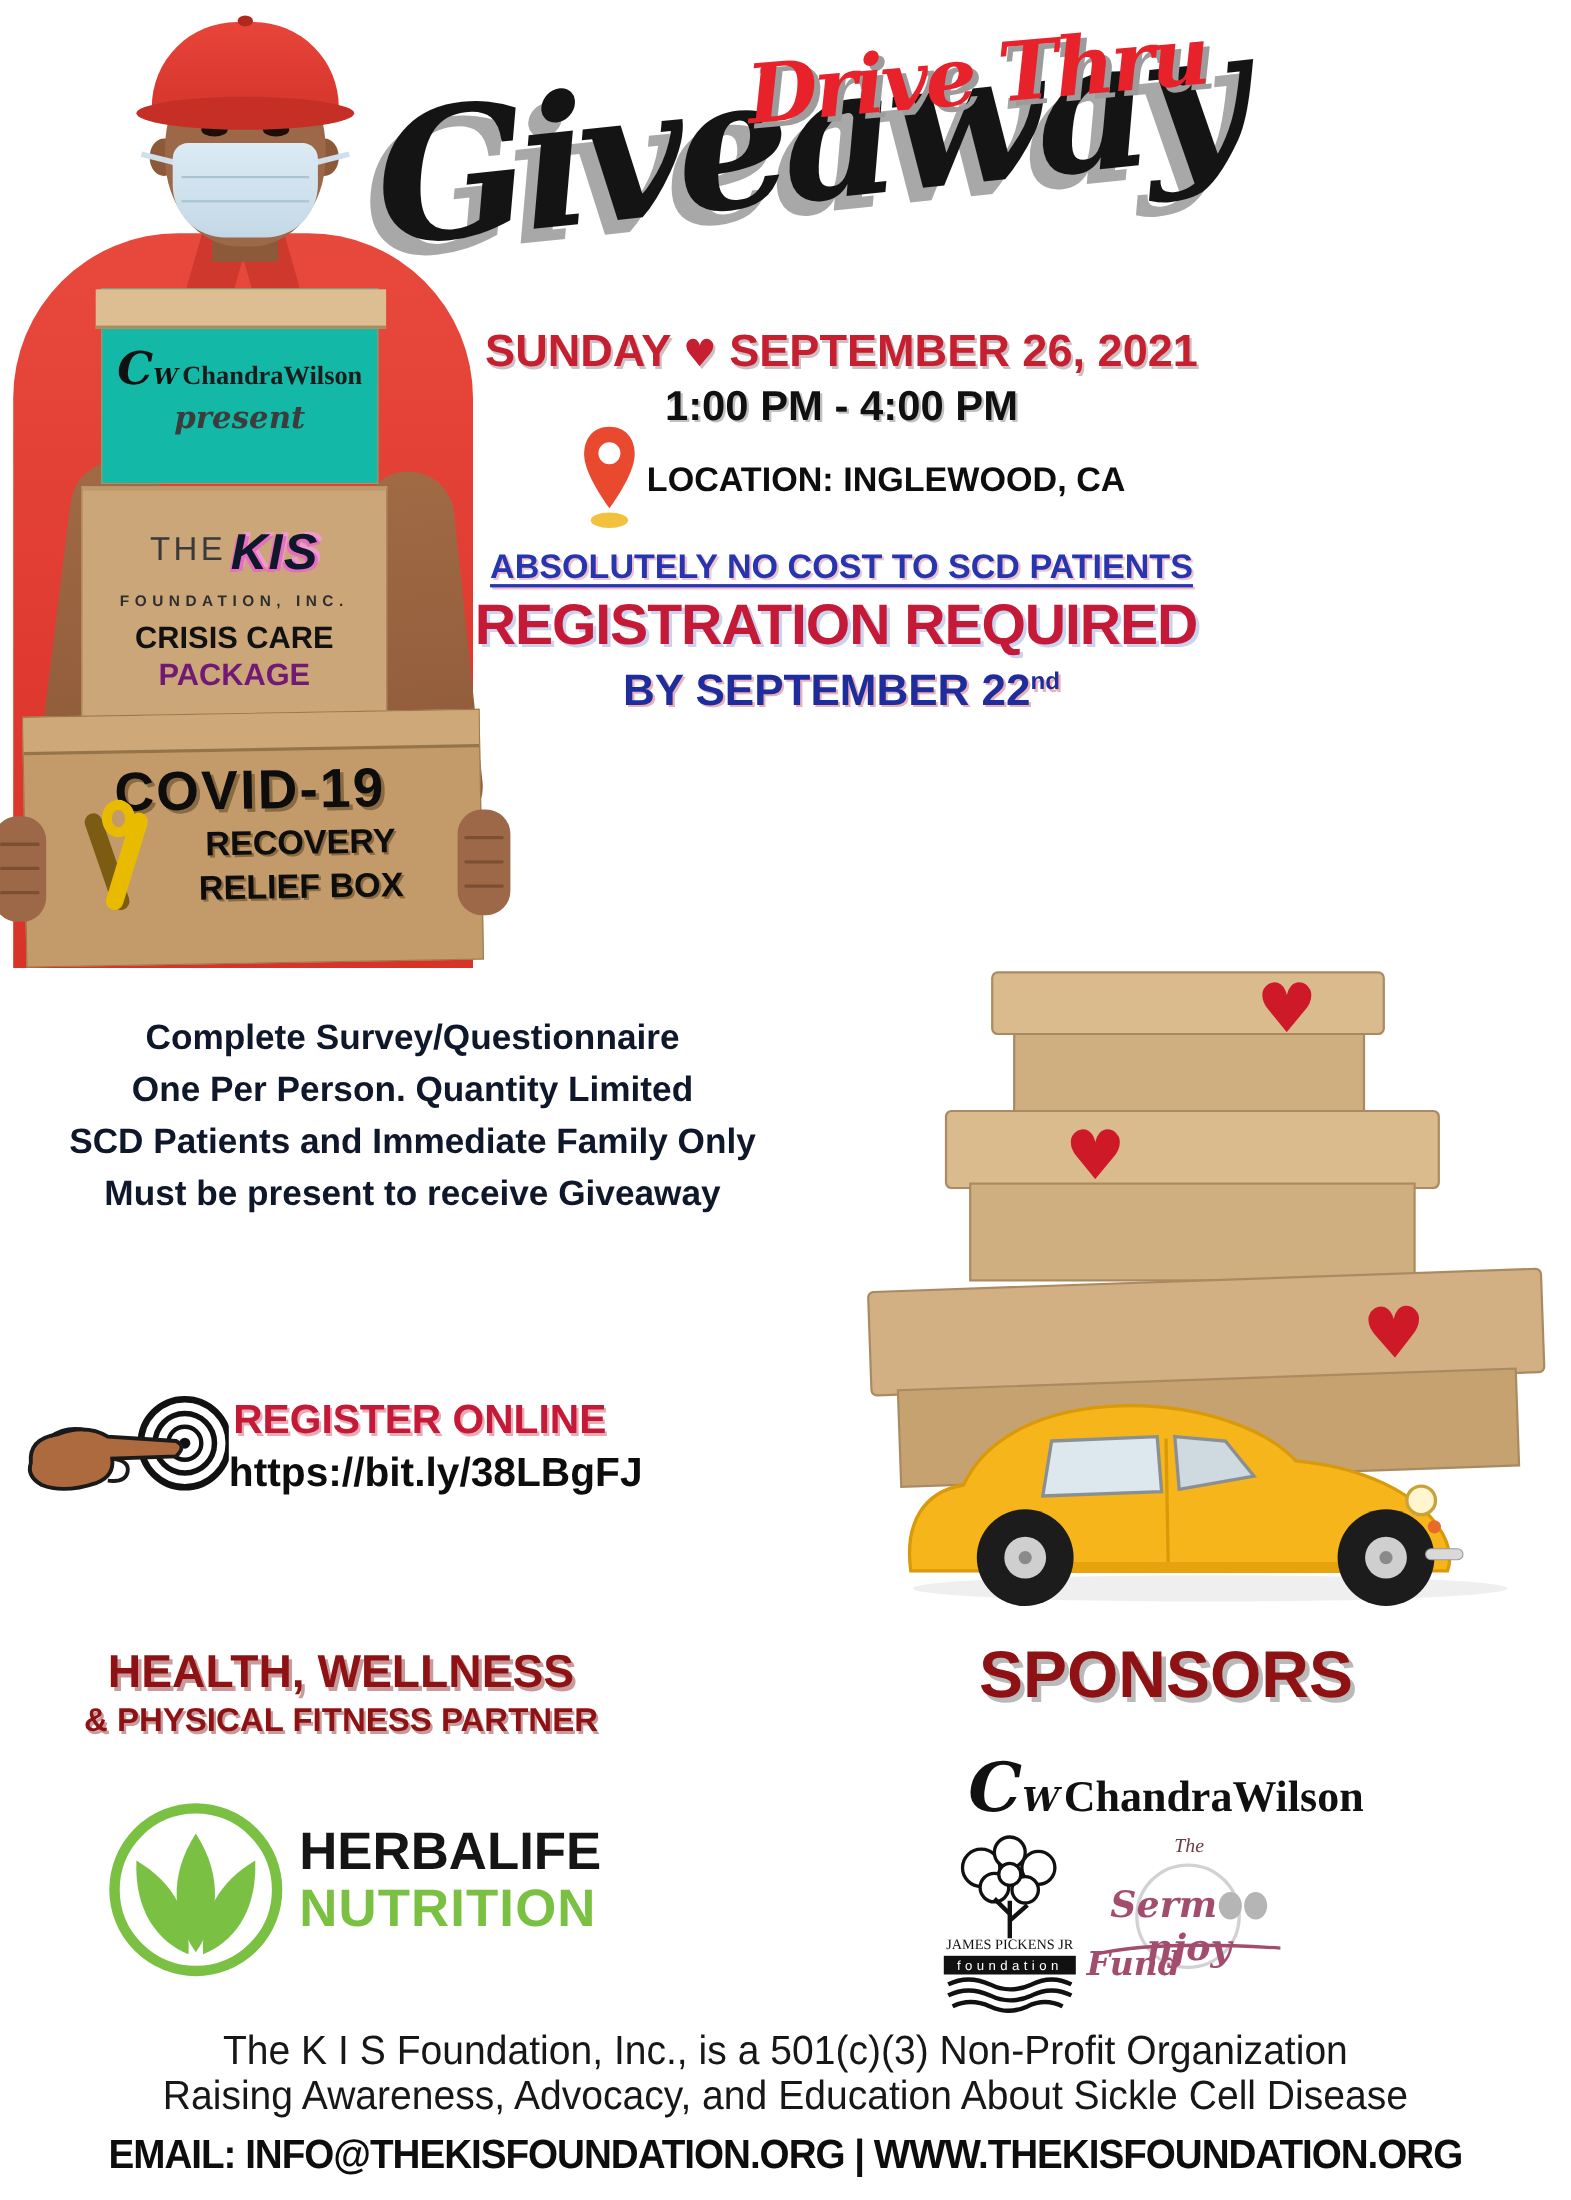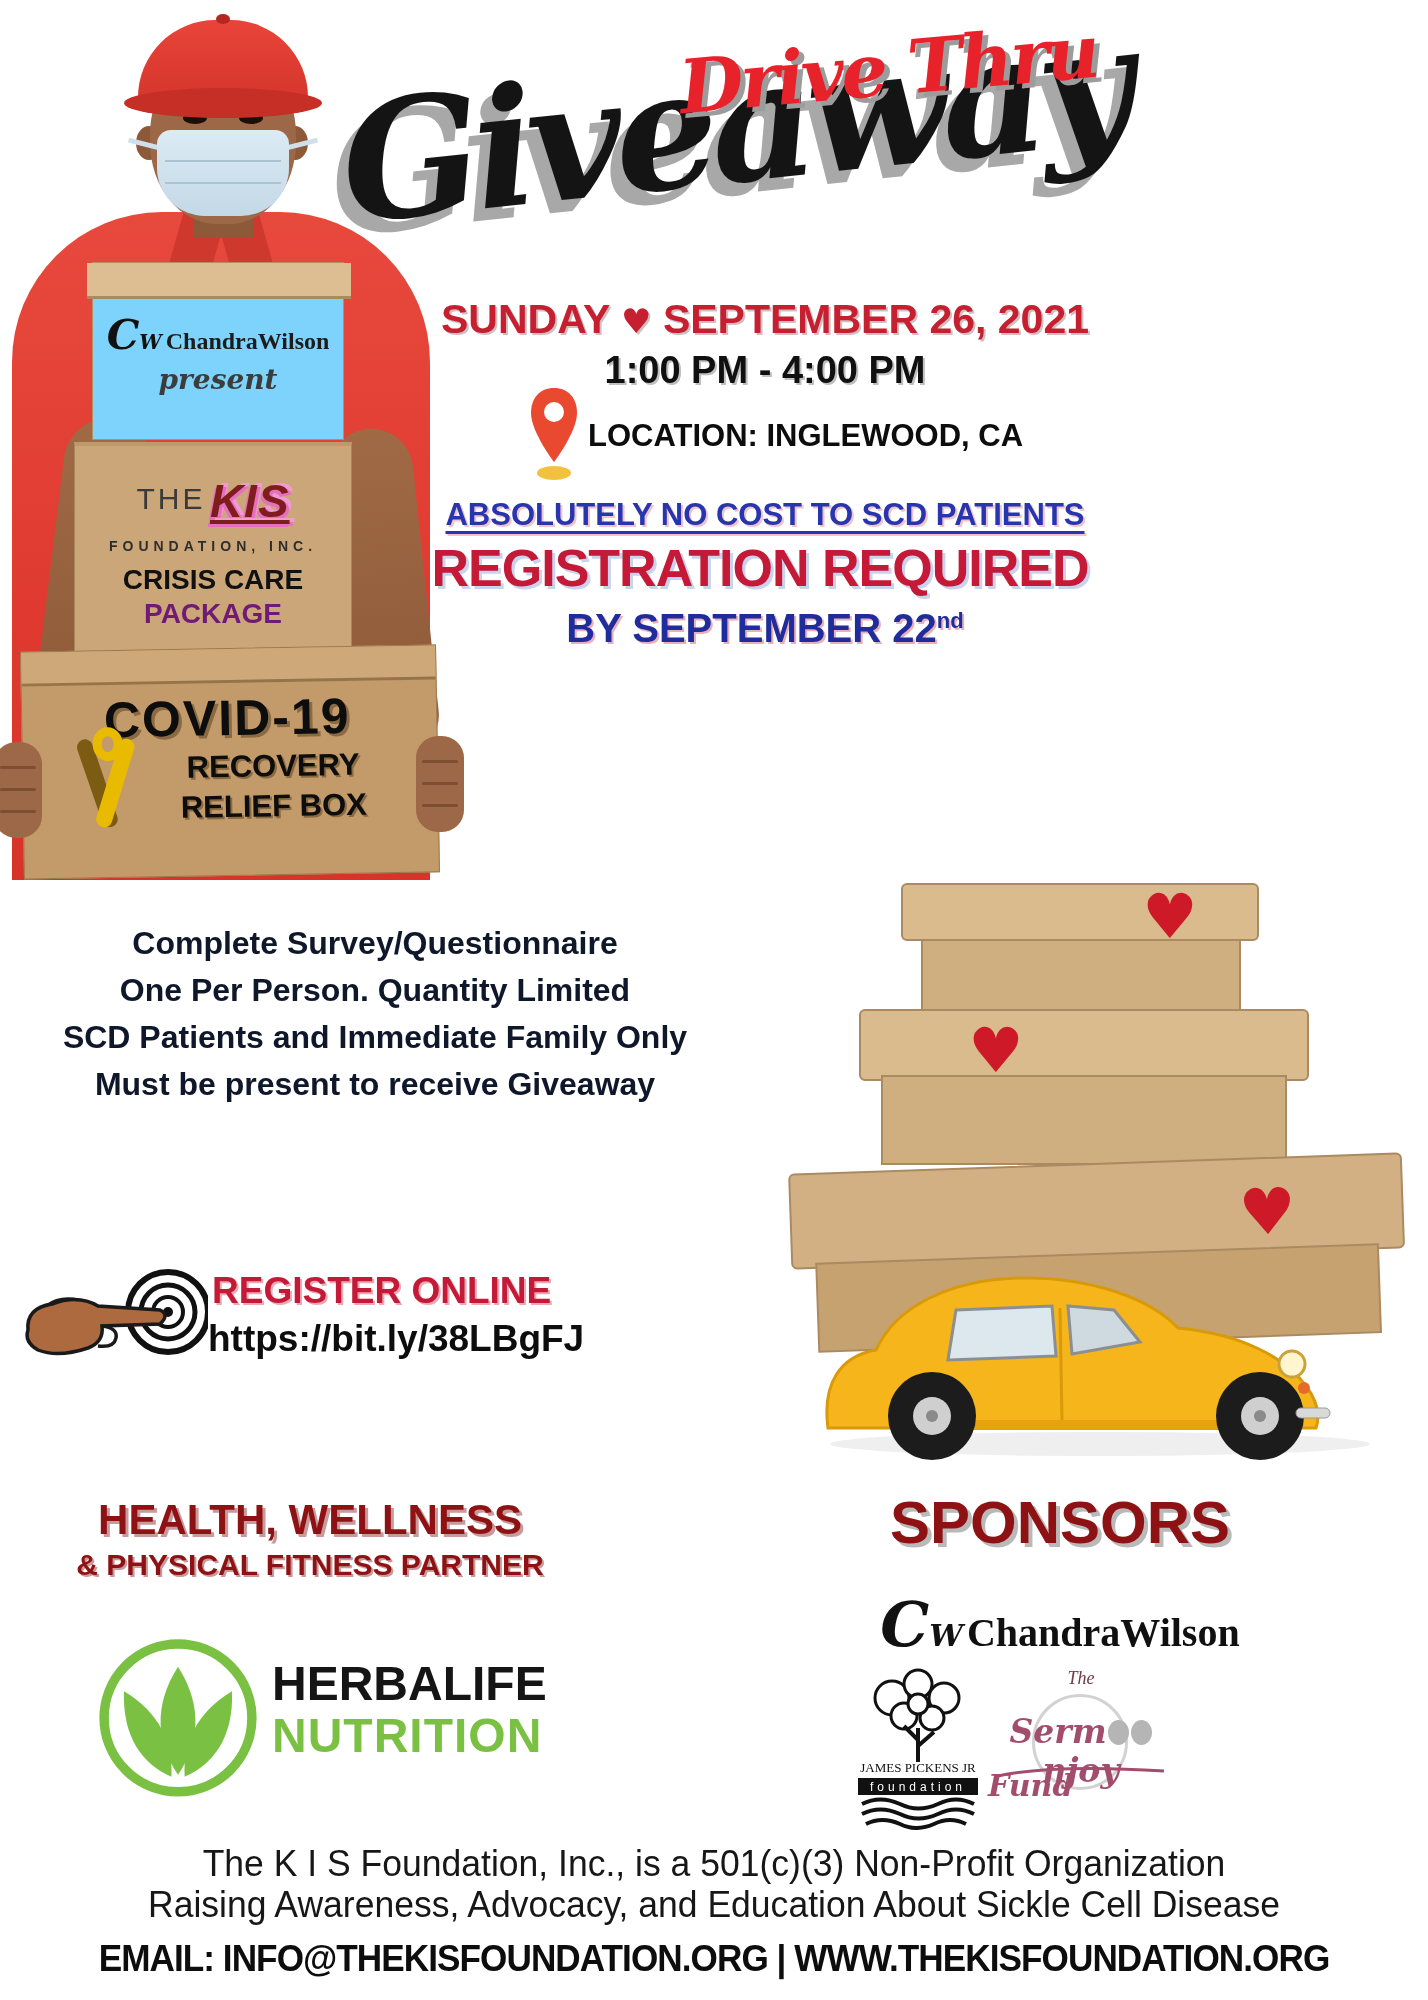--- a/index.html
+++ b/index.html
@@ -80,36 +80,36 @@
   .strap.r{ left:282px; top:142px; transform:rotate(-14deg); }
   .cap{ position:absolute; left:138px; top:20px; width:170px; height:86px;
     background:linear-gradient(180deg,#e8443a,#d5352b); border-radius:90px 90px 10px 10px; }
   .cap-brim{ position:absolute; left:124px; top:88px; width:198px; height:30px;
     background:#c52f26; border-radius:50%; }
   .cap-btn{ position:absolute; left:216px; top:14px; width:14px; height:10px;
     border-radius:50%; background:#b2281f; }
 
   
   .hbox{ position:absolute; text-align:center; }
-  .box1{ left:92px; top:262px; width:252px; height:178px; background:#7dd3fc;
+  .box1{ left:92px; top:262px; width:252px; height:178px; background:#14b8a6;
     border:1px solid #b19066; }
   .box1-lid{ position:absolute; left:-6px; top:0; width:264px; height:36px;
     background:#dcbe92; border-bottom:3px solid #a98b5e; }
   .box1-row{ position:absolute; left:0; top:48px; width:100%; color:#171717; }
   .cw{ display:inline-block; font:italic 700 20px "DejaVu Serif",serif; color:#111; margin-right:4px; }
   .cw::first-letter{ font-size:205%; }
   .box1-name{ font:600 24px "Liberation Serif",serif; color:#1c1c1c; }
   .box1-presents{ position:absolute; left:0; top:100px; width:100%;
     font:italic 700 28px "DejaVu Serif",serif; color:#3c3c3c; }
   .box2{ left:74px; top:442px; width:278px; height:212px; background:#cba678;
     border:1px solid #a8865c; border-top:4px solid #b2906293; }
   .kis-row{ position:absolute; left:0; top:28px; width:100%; }
   .kis-the{ font:400 30px "Liberation Sans",sans-serif; color:#3a3a3a; letter-spacing:3px; vertical-align:8px; }
-  .kis-name{ font:italic 800 46px "Liberation Sans",sans-serif; color:#7f1d1d;
-    text-shadow:3px 2px 0 #e76fc0, -2px 3px 0 #e76fc0, 5px -2px 0 #f09ad2; letter-spacing:1px;text-decoration:underline; }
+  .kis-name{ font:italic 800 46px "Liberation Sans",sans-serif; color:#0f172a;
+    text-shadow:3px 2px 0 #e76fc0, -2px 3px 0 #e76fc0, 5px -2px 0 #f09ad2; letter-spacing:1px; }
   .kis-sub{ position:absolute; left:0; top:92px; width:100%;
     font:700 14px "Liberation Sans",sans-serif; color:#2e2e2e; letter-spacing:5px; }
   .crisis1{ position:absolute; left:0; top:118px; width:100%;
     font:800 28px "Liberation Sans",sans-serif; color:#111; }
   .crisis2{ position:absolute; left:0; top:152px; width:100%;
     font:800 28px "Liberation Sans",sans-serif; color:#701a75; }
   .box3{ left:22px; top:648px; width:416px; height:228px; background:#c39a6a;
     border:1px solid #9c7a4e; transform:rotate(-1deg); }
   .box3-lid{ position:absolute; left:0; top:0; width:100%; height:34px;
     background:#cea878; border-bottom:3px solid #96744a; }

